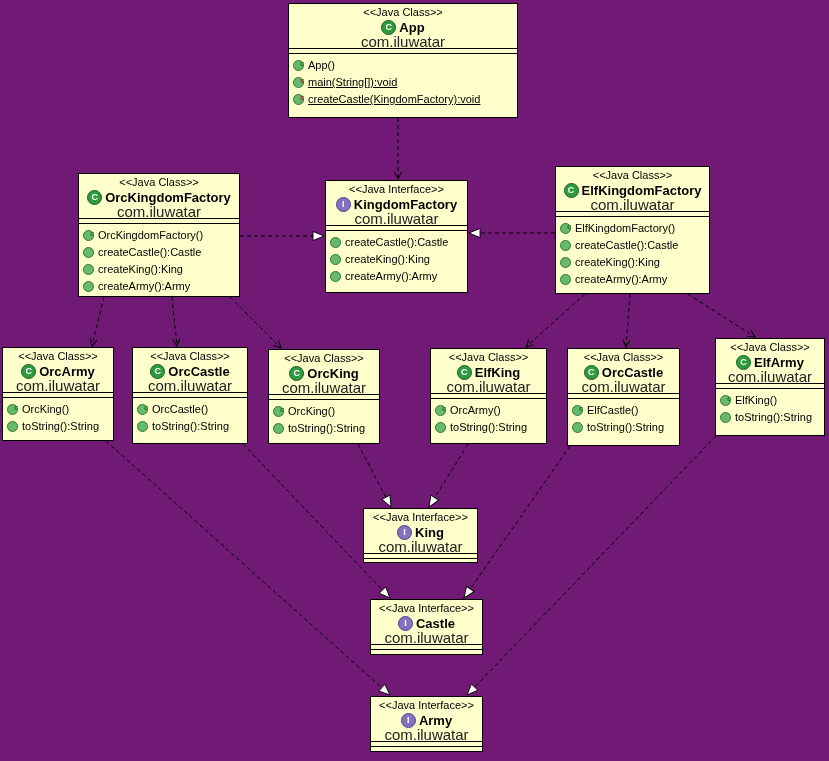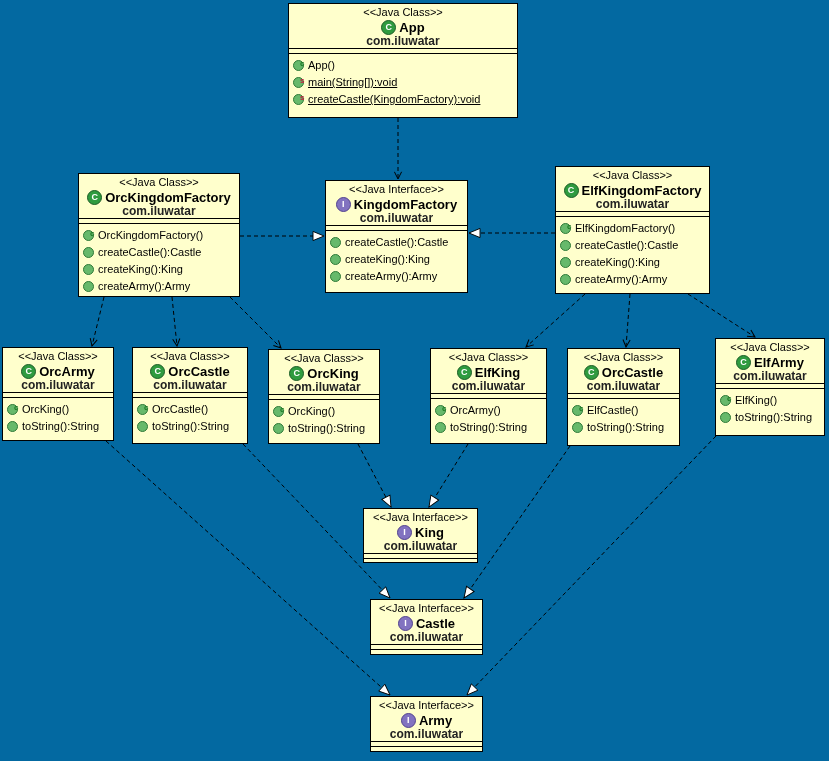--- a/index.html
+++ b/index.html
@@ -1,28 +1,28 @@
 <!DOCTYPE html>
 <html><head>
 <meta charset="utf-8">
 <style>
   html,body { margin:0; padding:0; background:#ffffff; font-family:"Liberation Sans", sans-serif; }
-  .canvas { position:relative; width:829px; height:761px; background:#0369a1; overflow:hidden; }
+  .canvas { position:relative; width:829px; height:761px; background:#701a75; overflow:hidden; }
 
   .node { position:absolute; background:#FFFFCC; border:1px solid #000; box-sizing:border-box;
           display:flex; flex-direction:column; }
   .hdr { text-align:center; padding:2px 2px 1px; flex:0 0 auto; }
   .stereo { font-size:11px; line-height:13px; color:#000; }
   .titlerow { font-size:13px; font-weight:bold; line-height:17px; display:flex;
               align-items:center; justify-content:center; gap:3px; color:#000; }
   .badge { width:13px; height:13px; border-radius:50%; color:#fff; font-size:9px; font-weight:bold;
            line-height:13px; text-align:center; display:inline-block; flex:0 0 auto; box-sizing:content-box; }
   .badge.class { background:#2f9b3f; border:1px solid #1c5e26; }
   .badge.iface { background:#8273c0; border:1px solid #52428f; }
-  .pkg { font-size:12px; line-height:11px; color:#222;font-weight:bold; }
+  .pkg { font-size:15px; line-height:11px; color:#222; }
   .strip { border-top:1px solid #000; height:4px; flex:0 0 auto; }
   .strip.grow { flex:1 1 auto; }
   .methods { border-top:1px solid #000; flex:1 1 auto; padding:3px 4px 2px; overflow:hidden; }
   .m { display:flex; align-items:center; gap:4px; font-size:11px; line-height:17px;
        white-space:nowrap; color:#000; }
   .dot { position:relative; width:9px; height:9px; flex:0 0 auto; border-radius:50%;
          background:#67b96b; border:1px solid #2f7a38; }
   .mk { position:absolute; top:-6px; left:6px; font-style:normal; font-weight:bold; font-size:8px; }
   .m.ctor .mk { color:#1d7a24; }
   .m.static .mk { color:#c22043; }

